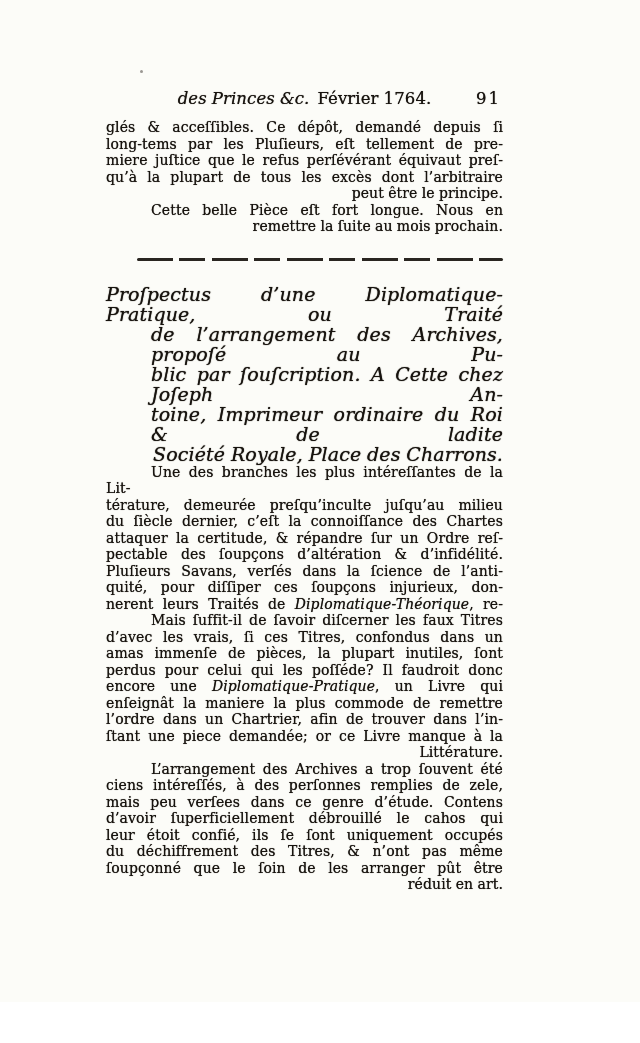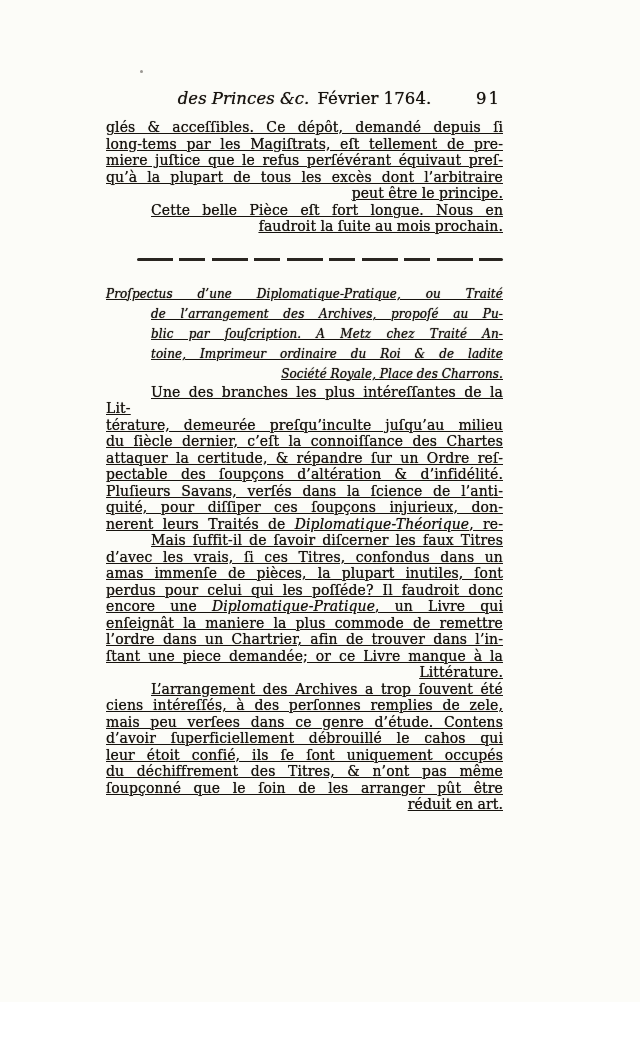--- a/index.html
+++ b/index.html
@@ -56,36 +56,35 @@
     right: 2px;
     top: 0;
     font-style: normal;
     letter-spacing: 2px;
     margin-left: 44px;
   }
   
   .para {
     margin: 0;
     padding: 0;
-    text-decoration: underline;
   }
   .line {
     display: block;
     text-align: right;
   }
   .line.just {
     text-align: justify;
     text-align-last: justify;
   }
   .para.indent .line:first-child {
     text-indent: 45px;
   }
   .para.heading {
     font-style: italic;
-    font-size: 12px;
+    font-size: 19px;
     line-height: 20px;
     text-shadow: 0 0 1px rgba(23,19,14,0.95);
   }
   .para.heading .line + .line {
     padding-left: 45px;
   }
   .it {
     font-style: italic;
   }
   
@@ -109,34 +108,34 @@
 <div class="page">
   <div class="speck"></div>
   <div class="text-block">
     <div class="running-head">
       <span><span class="rh-it">des Princes &amp;c.</span><span class="rh-ro">Février 1764.</span></span>
       <span class="pageno">91</span>
     </div>
     <div id="flow">
         <p class="para flush">
           <span class="line just"><span>glés &amp; acceſſibles. Ce dépôt, demandé depuis ſi</span></span>
-          <span class="line just"><span>long-tems par les Magiſtrats, eſt tellement de pre-</span></span>
+          <span class="line just"><span>long-tems par les Pluſieurs, eſt tellement de pre-</span></span>
           <span class="line just"><span>miere juſtice que le refus perſévérant équivaut preſ-</span></span>
           <span class="line just"><span>qu’à la plupart de tous les excès dont l’arbitraire</span></span>
           <span class="line"><span>peut être le principe.</span></span>
         </p>
         <p class="para indent">
           <span class="line just"><span>Cette belle Pièce eſt fort longue. Nous en</span></span>
-          <span class="line"><span>faudroit la ſuite au mois prochain.</span></span>
+          <span class="line"><span>remettre la ſuite au mois prochain.</span></span>
         </p>
         <div class="rule"></div>
         <p class="para heading">
           <span class="line just"><span>Proſpectus d’une Diplomatique-Pratique, ou Traité</span></span>
           <span class="line just"><span>de l’arrangement des Archives, propoſé au Pu-</span></span>
-          <span class="line just"><span>blic par ſouſcription. A Metz chez Traité An-</span></span>
+          <span class="line just"><span>blic par ſouſcription. A Cette chez Joſeph An-</span></span>
           <span class="line just"><span>toine, Imprimeur ordinaire du Roi &amp; de ladite</span></span>
           <span class="line"><span>Société Royale, Place des Charrons.</span></span>
         </p>
         <p class="para indent">
           <span class="line just"><span>Une des branches les plus intéreſſantes de la Lit-</span></span>
           <span class="line just"><span>térature, demeurée preſqu’inculte juſqu’au milieu</span></span>
           <span class="line just"><span>du ſiècle dernier, c’eſt la connoiſſance des Chartes</span></span>
           <span class="line just"><span>attaquer la certitude, &amp; répandre ſur un Ordre reſ-</span></span>
           <span class="line just"><span>pectable des ſoupçons d’altération &amp; d’infidélité.</span></span>
           <span class="line just"><span>Pluſieurs Savans, verſés dans la ſcience de l’anti-</span></span>

